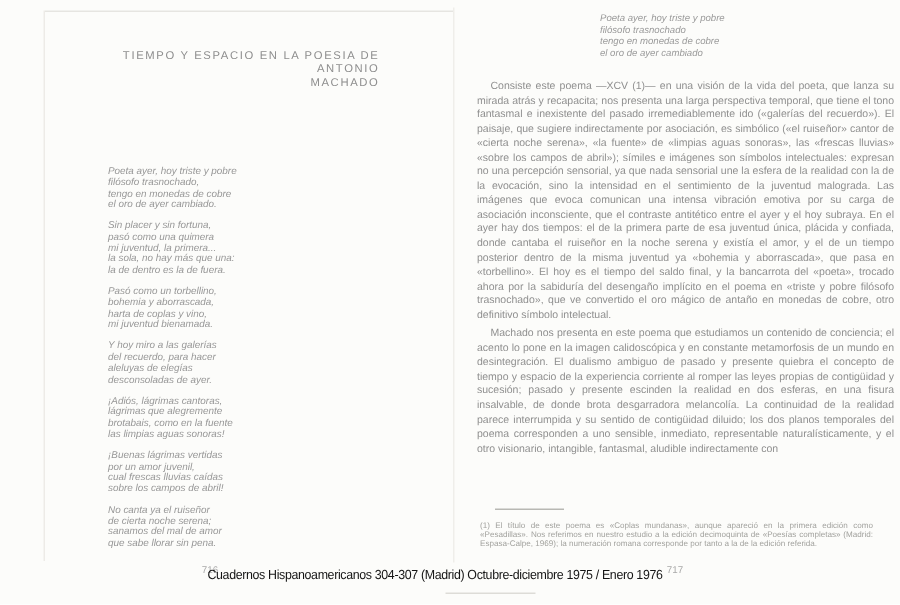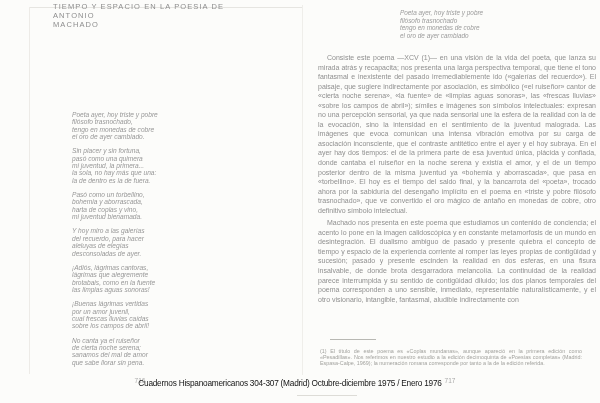--- a/index.html
+++ b/index.html
@@ -17,22 +17,22 @@
   }
   
   .edge { position: absolute; background: #e6e5e1; }
   .edge-top-left  { left: 30px;  top: 7px;  width: 272px; height: 1px; }
   .edge-left      { left: 29px;  top: 7px;  width: 1px;   height: 367px; background:#edebe7; }
   .edge-gutter    { left: 302px; top: 5px;  width: 1px;   height: 370px; background:#efeeea; }
   .artifact-line  { left: 297px; top: 395px; width: 60px; height: 1px; background:#dddcd7; }
 
   .page-title {
     position: absolute;
-    left: 53px; top: 2px; width: 200px;
-    text-align: left;
+    left: 53px; top: 32px; width: 200px;
+    text-align: right;
     font-size: 7.5px;
     letter-spacing: 1.1px;
     line-height: 9px;
     color: #8d8d8d;
     white-space: pre-line;
   }
   .poem {
     position: absolute;
     left: 72px; top: 111px; width: 120px;
     font-style: italic;

